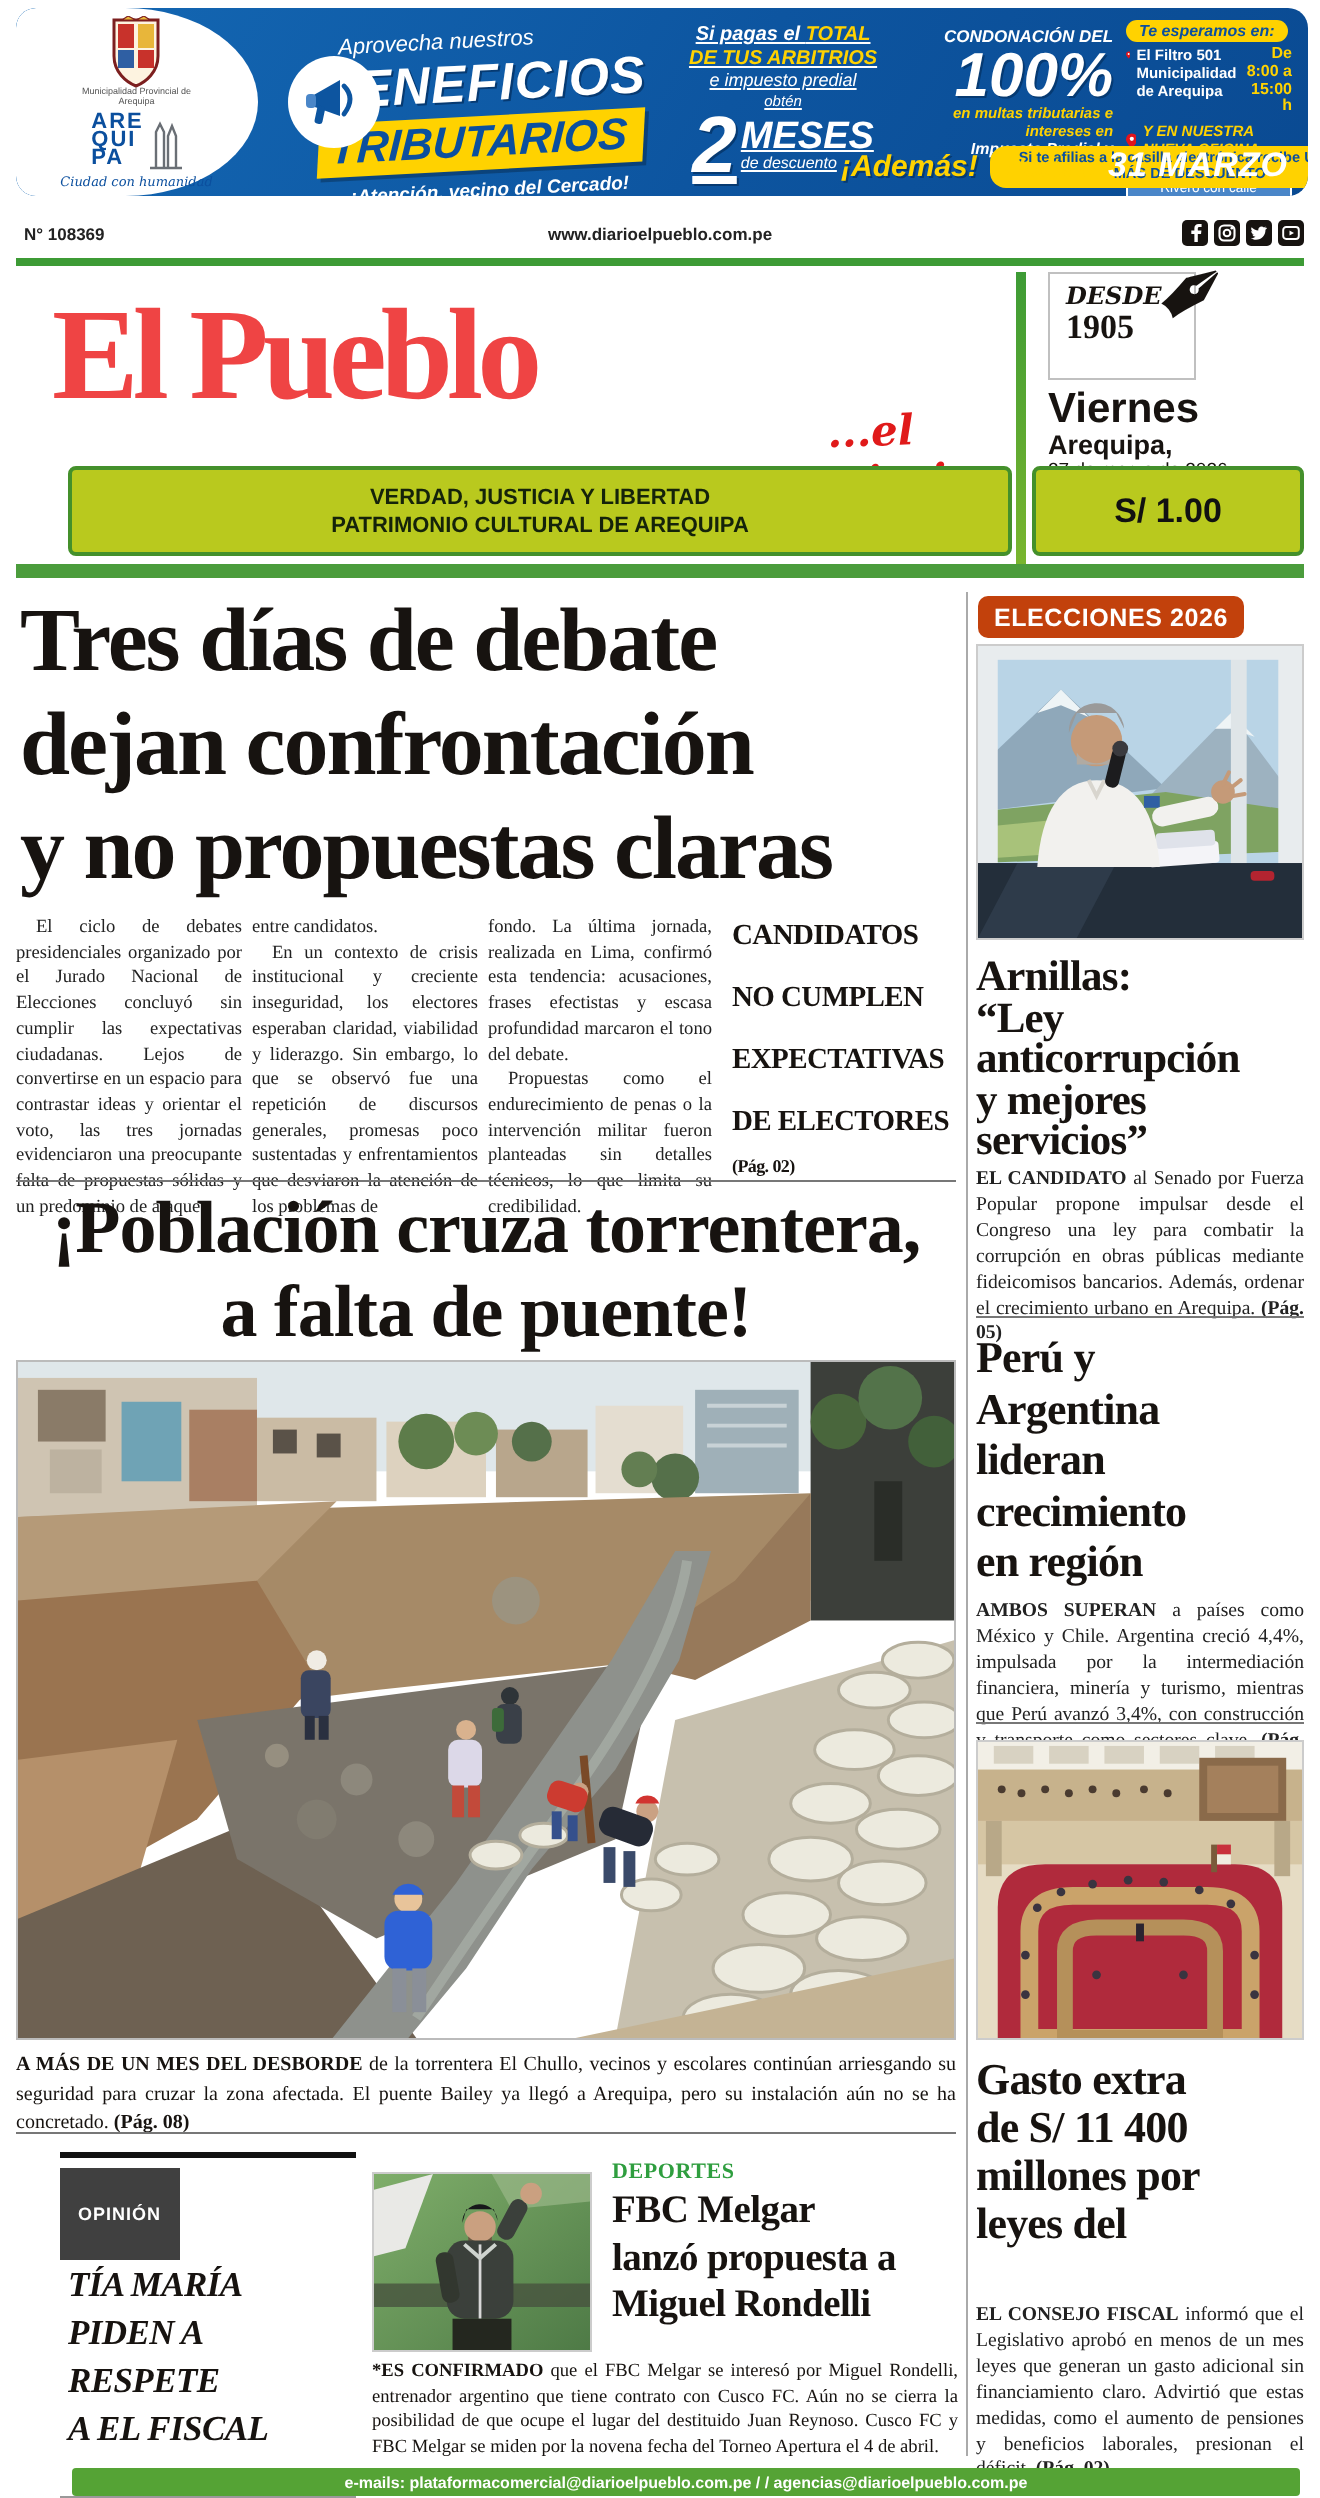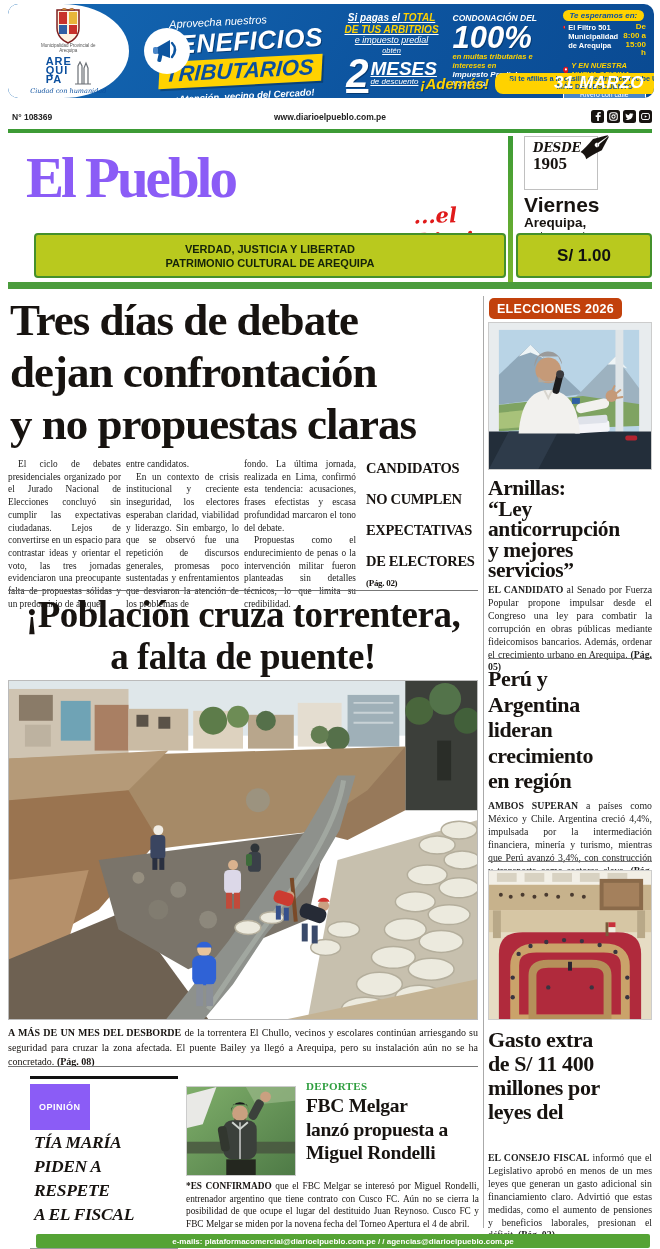--- a/index.html
+++ b/index.html
@@ -40,21 +40,21 @@
   .ad-col2 { width:122px; padding-top:2px; text-align:center; font-style:italic;text-decoration:underline; }
   .ad-col2 .l1 { font-size:10px; font-weight:bold; line-height:1.15; }
   .yel { color:#ffd200; }
   .ad-col2 .l3 { font-size:9px; }
   .ad-col2 .obten { font-size:7.5px; display:block; margin-top:1px; }
   .two-row { display:flex; justify-content:center; align-items:center; gap:2px; }
   .big2 { font-size:40px; font-weight:bold; font-style:italic; line-height:36px; text-shadow:1px 1px 0 #063a72; }
   .meses-stack { text-align:left; }
   .meses { font-size:19px; font-weight:bold; font-style:italic; line-height:17px; display:block; }
   .desc { font-size:8px; display:block; }
-  .ad-col3 { width:104px; text-align:left; font-style:italic; padding-top:3px; }
+  .ad-col3 { width:104px; text-align:right; font-style:italic; padding-top:3px; }
   .ad-col3 .l1 { font-size:8.5px; font-weight:bold; }
   .big100 { font-size:31px; font-weight:bold; line-height:30px; display:block; text-shadow:1px 1px 0 #063a72; }
   .ad-col3 .l2 { font-size:7.5px; font-weight:bold; display:block; line-height:1.15; }
   .ad-col3 .l3 { font-size:8px; font-weight:bold; display:block; line-height:1.1; margin-top:1px; }
   .ad-col4 { flex:1; padding:0 4px 0 6px; font-size:7.5px; }
   .pill-yellow { display:inline-block; background:#ffd200; color:#0b4f9e; font-weight:bold; font-style:italic; font-size:8px; border-radius:7px; padding:1px 7px; }
   .loc-row { display:flex; gap:3px; margin-top:2px; align-items:flex-start; }
   .loc-addr { font-weight:bold; line-height:1.2; flex:1; }
   .loc-hours { color:#ffd200; font-weight:bold; font-size:8px; line-height:1.1; text-align:right; }
   .office { color:#ffd200; font-weight:bold; font-style:italic; font-size:7.5px; margin-top:3px; display:flex; align-items:center; gap:3px; }
@@ -67,21 +67,21 @@
   .ademas-pill { background:#ffd200; color:#0b4f9e; font-weight:bold; font-size:7.3px; border-radius:8px; padding:2px 8px; width:200px; text-align:center; line-height:1.2; }
 
   
   #mast-row { left:8px; top:110px; width:644px; height:16px; font-family:"Liberation Sans", sans-serif; font-size:8.5px; font-weight:bold; color:#222; }
   #issue { position:absolute; left:4px; top:2px; }
   #website { position:absolute; left:0; right:0; text-align:center; top:2px; }
   #social { position:absolute; right:0; top:0; display:flex; gap:3px; }
   .soc { width:13px; height:13px; background:#171310; border-radius:2.5px; display:flex; align-items:center; justify-content:center; }
   #green-line { left:8px; top:129px; width:644px; height:4px; background:#3d9b35; }
   #brand { left:26px; top:130px; width:480px; height:100px; }
-  #brand-title { font-size:57px; font-weight:bold; letter-spacing:-3px; line-height:96px; color:#8b5cf6; font-family:"Liberation Serif", serif; }
+  #brand-title { font-size:65px; font-weight:bold; letter-spacing:-3px; line-height:96px; color:#ef4444; font-family:"Liberation Serif", serif; }
   #brand-tag { position:absolute; left:388px; top:72px; color:#e01a1a; font-family:"DejaVu Serif", serif; font-style:italic; font-weight:bold; font-size:21px; transform:rotate(-2deg); }
   #green-vbar { left:508px; top:136px; width:5px; height:146px; background:linear-gradient(#3d9b35,#79b52e); }
   #since-box { left:524px; top:136px; width:74px; height:54px; border:1px solid #c0c0c0; padding:5px 0 0 8px; background:#fff; }
   .since-lbl { font-style:italic; font-weight:bold; font-size:12px; font-family:"DejaVu Serif", serif; display:block; line-height:13px; }
   .since-yr { font-weight:bold; font-size:17px; display:block; line-height:18px; }
   #quill { left:578px; top:124px; font-size:46px; transform:rotate(-38deg); color:#171310; line-height:46px; }
   #date-block { left:524px; top:194px; width:130px; font-family:"Liberation Sans", sans-serif; }
   .day { font-weight:bold; font-size:21px; line-height:21px; display:block; }
   .city { font-weight:bold; font-size:13.5px; line-height:15px; display:block; }
   .fulldate { font-size:9.5px; display:block; }
@@ -104,21 +104,21 @@
   #rule1 { left:8px; top:590px; width:470px; }
 
   
   #head2 { left:8px; top:594px; width:470px; text-align:center; font-weight:bold; font-size:37px; line-height:42px; letter-spacing:-.5px; }
   #photo-torrentera { left:8px; top:680px; width:470px; height:340px; border:1px solid #bbb; }
   #caption { left:8px; top:1026px; width:470px; font-size:10px; line-height:14.5px; text-align:justify; }
   #rule2 { left:8px; top:1066px; width:470px; }
 
   
   #opinion { left:30px; top:1076px; width:148px; border-top:3px solid #111; border-bottom:2px solid #999; padding:5px 0 6px 0; }
-  #opinion .lbl { display:inline-block; background:#8b5cf6; color:#fff; font-family:"Liberation Sans", sans-serif; font-weight:bold; font-size:9px; padding:18px 9px; letter-spacing:.5px;text-align:right; }
+  #opinion .lbl { display:inline-block; background:#404040; color:#fff; font-family:"Liberation Sans", sans-serif; font-weight:bold; font-size:9px; padding:18px 9px; letter-spacing:.5px;text-align:right; }
   #opinion .line { display:block; font-style:italic; font-weight:bold; font-size:17.5px; line-height:24px; margin-left:4px; letter-spacing:-.3px; }
   #opinion .byline { display:block; text-align:right; font-style:italic; font-weight:bold; font-size:8.5px; margin-top:6px; }
 
   
   #photo-coach { left:186px; top:1086px; width:110px; height:90px; border:1px solid #ccc; }
   #deportes-lbl { left:306px; top:1080px; font-weight:bold; font-size:11px; color:#2f9e3f; letter-spacing:.3px; }
   #sports-headline { left:306px; top:1094px; width:174px; font-weight:bold; font-size:19.5px; line-height:23.5px; letter-spacing:-.3px; }
   #sports-body { left:186px; top:1180px; width:293px; font-size:9.3px; line-height:12.6px; text-align:justify; }
 
   

